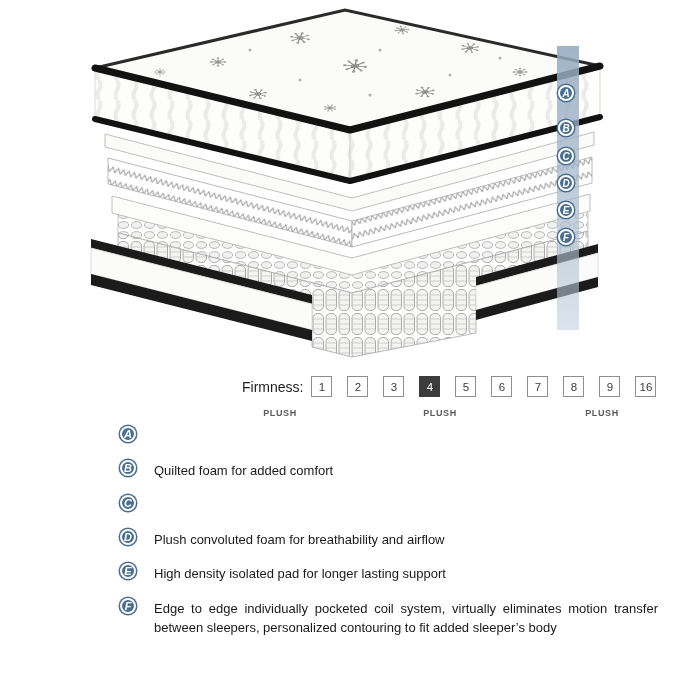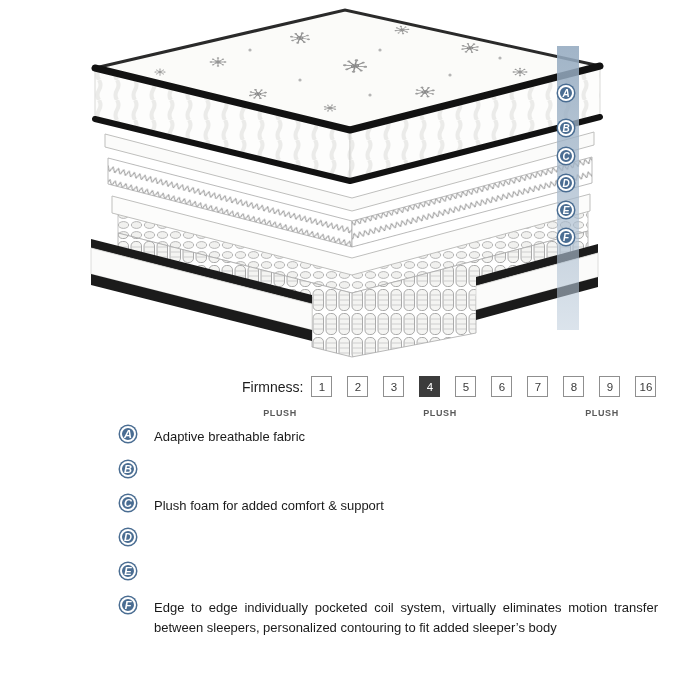--- a/index.html
+++ b/index.html
@@ -183,34 +183,35 @@
       <span class="fbox">7</span>
       <span class="fbox">8</span>
       <span class="fbox">9</span>
       <span class="fbox">16</span>
     </div>
   </div>
 
   <div class="legend">
     <div class="legend-row">
       <span class="badge legend-badge">A</span>
-      <span class="legend-text">Adaptive breathable fabric</span>
     </div>
     <div class="legend-row">
       <span class="badge legend-badge">B</span>
+      <span class="legend-text">Quilted foam for added comfort</span>
     </div>
     <div class="legend-row">
       <span class="badge legend-badge">C</span>
-      <span class="legend-text">Plush foam for added comfort &amp; support</span>
     </div>
     <div class="legend-row">
       <span class="badge legend-badge">D</span>
+      <span class="legend-text">Plush convoluted foam for breathability and airflow</span>
     </div>
     <div class="legend-row">
       <span class="badge legend-badge">E</span>
+      <span class="legend-text">High density isolated pad for longer lasting support</span>
     </div>
     <div class="legend-row multiline">
       <span class="badge legend-badge">F</span>
       <span class="legend-text">Edge to edge individually pocketed coil system, virtually eliminates motion transfer between sleepers, personalized contouring to fit added sleeper’s body</span>
     </div>
   </div>
 
 </div>
 
 </body></html>

